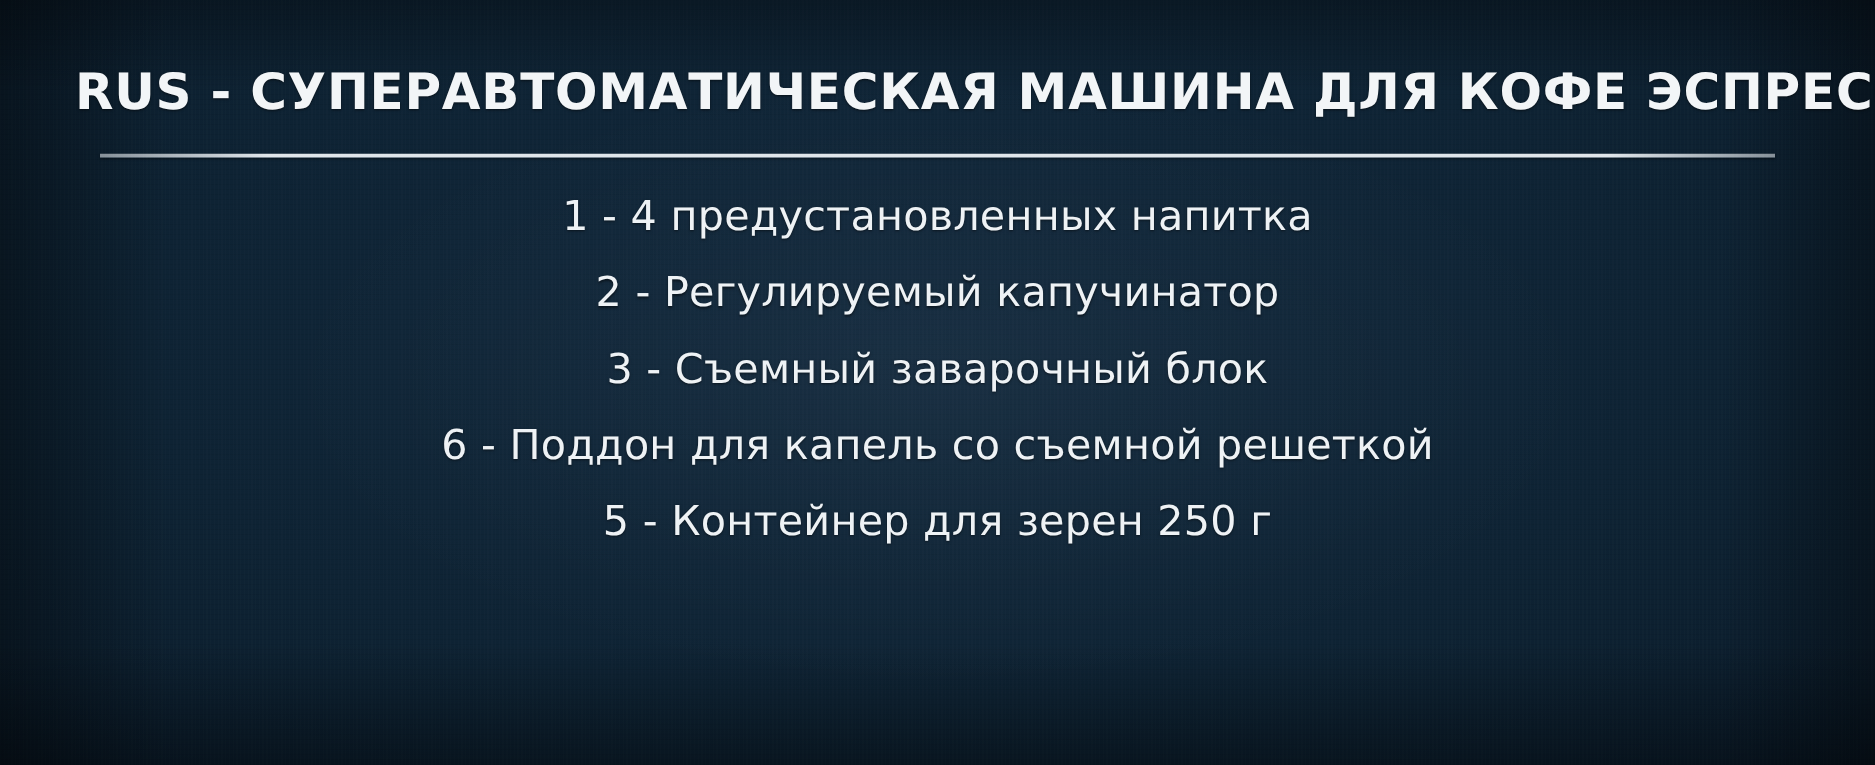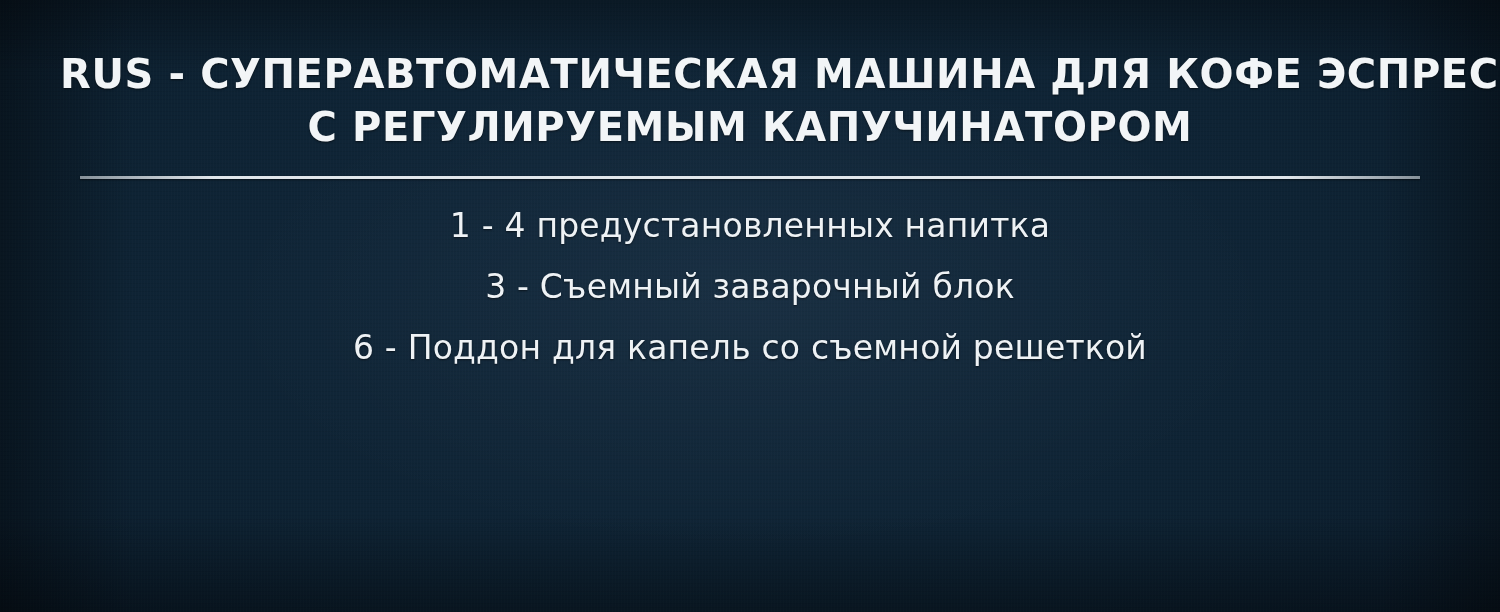--- a/index.html
+++ b/index.html
@@ -95,25 +95,26 @@
   }
 </style>
 </head>
 <body>
 
 <div id="page">
   <div class="content">
 
     <div class="title-block">
       <div class="title-line">RUS - СУПЕРАВТОМАТИЧЕСКАЯ МАШИНА ДЛЯ КОФЕ ЭСПРЕССО</div>
-      <div class="title-line">С РЕГУЛИРУЕМЫМ КАПУЧИНАТОРОМ</div>
     </div>
 
     <div class="divider"></div>
 
     <div class="features">
       <div class="feature-item">1 - 4 предустановленных напитка</div>
+      <div class="feature-item">2 - Регулируемый капучинатор</div>
       <div class="feature-item">3 - Съемный заварочный блок</div>
       <div class="feature-item">6 - Поддон для капель со съемной решеткой</div>
+      <div class="feature-item">5 - Контейнер для зерен 250 г</div>
     </div>
 
   </div>
 </div>
 
 </body></html>

